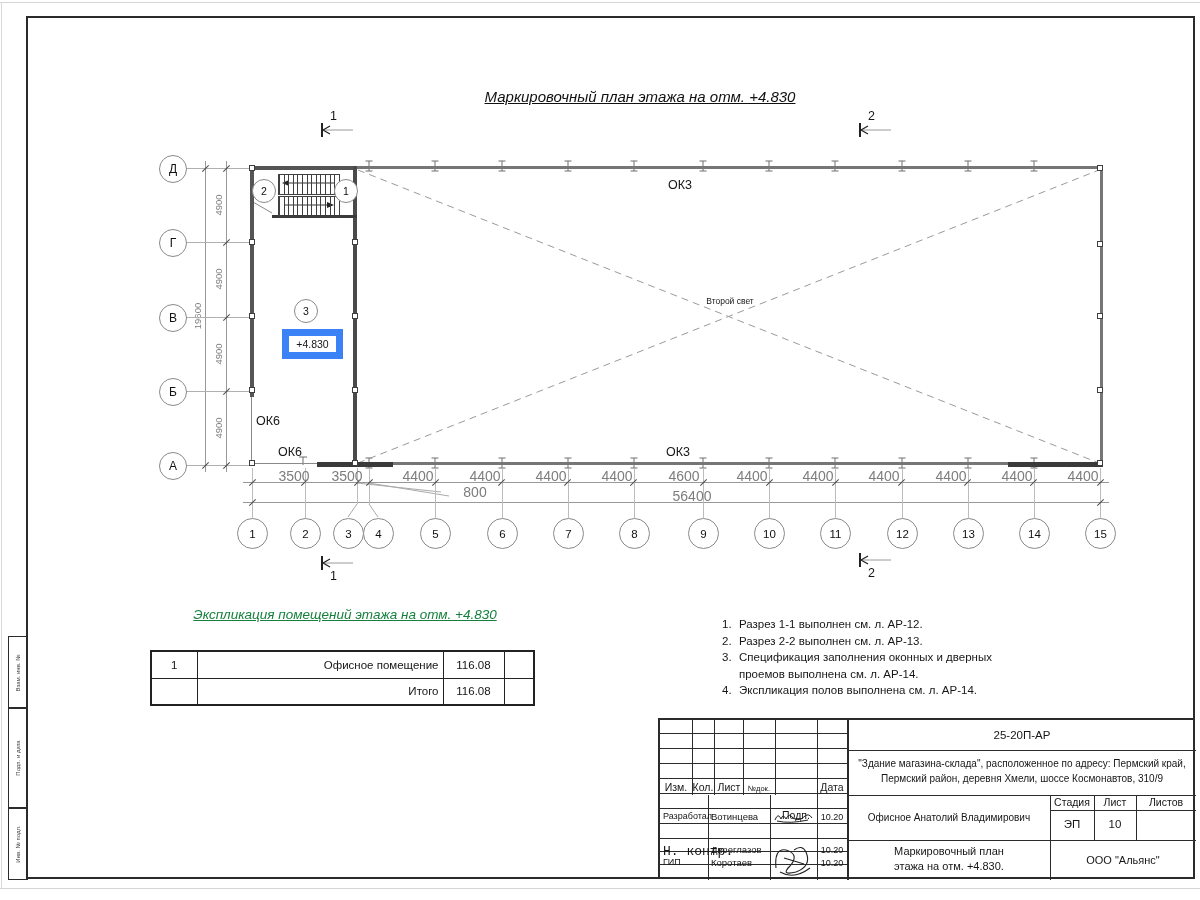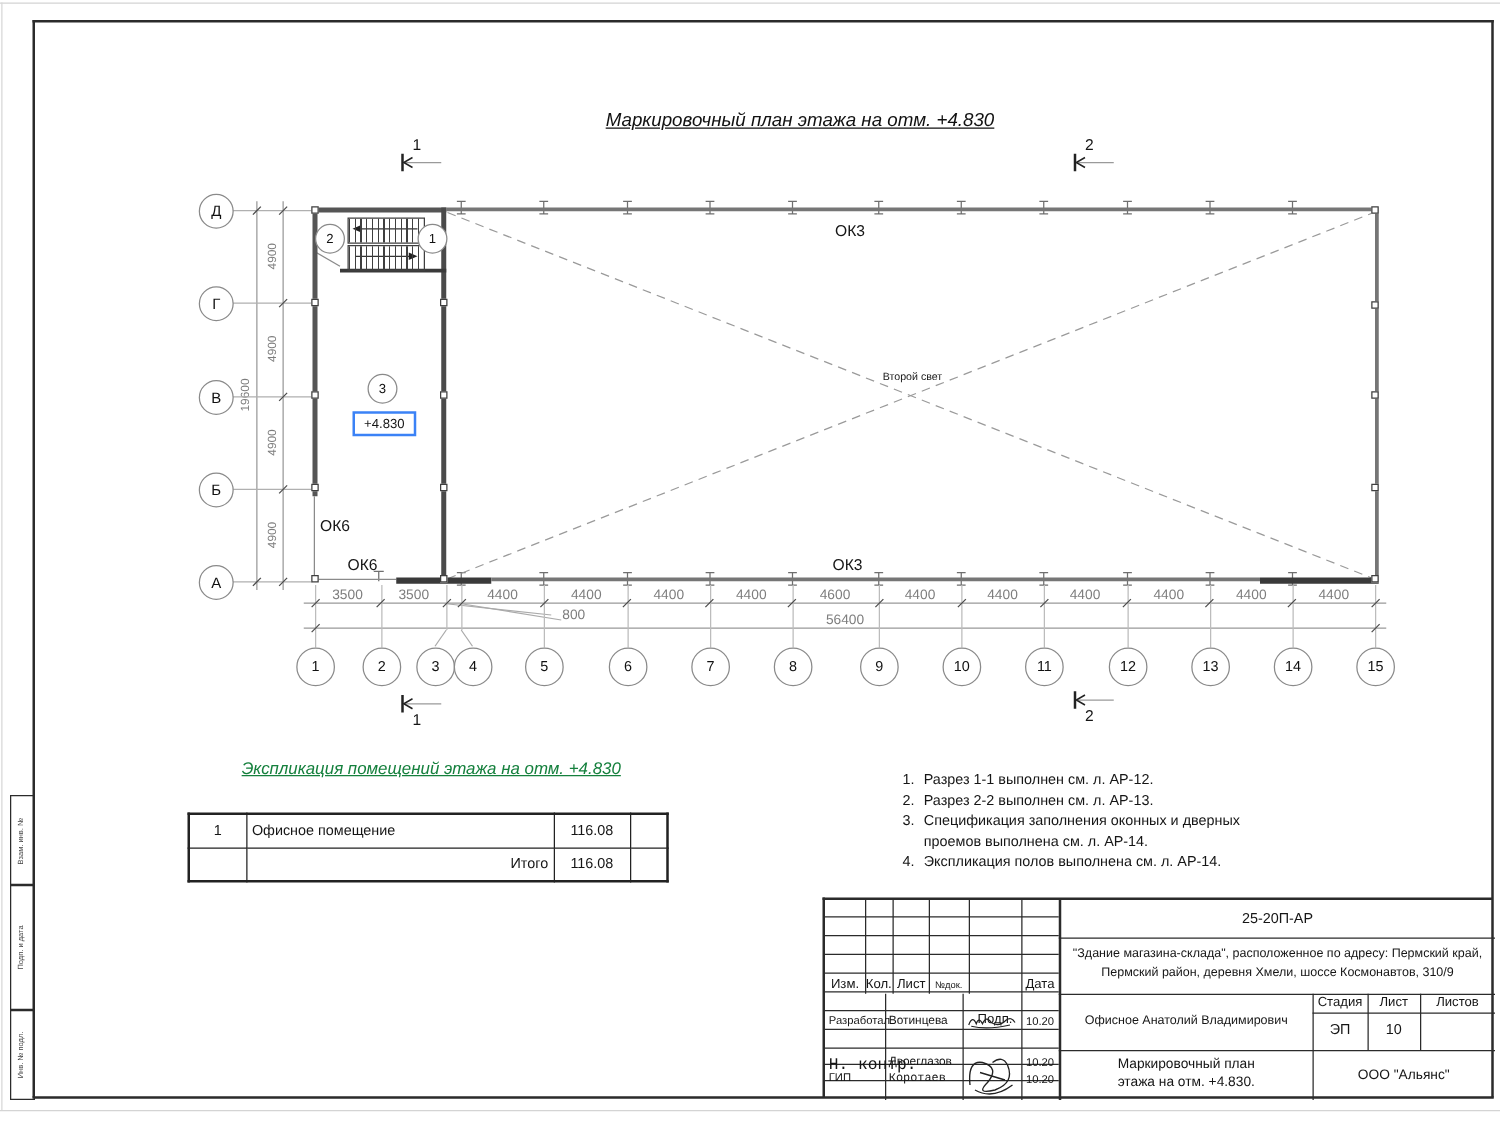--- a/index.html
+++ b/index.html
@@ -4,22 +4,22 @@
 <style>
   html,body{margin:0;padding:0;}
   body{width:1200px;height:900px;background:#fff;position:relative;overflow:hidden;
        font-family:"Liberation Sans",sans-serif;color:#1c1c1c;}
   .abs{position:absolute;}
   .line{position:absolute;background:#2b2b2b;}
   .thin{position:absolute;background:#999;}
   .ctr{display:flex;align-items:center;justify-content:center;text-align:center;}
   .bubble{position:absolute;border:1px solid #8a8a8a;border-radius:50%;background:#fff;
           display:flex;align-items:center;justify-content:center;color:#111;}
-  .dimtxt{position:absolute;color:#7d7d7d;font-size:11px;white-space:nowrap;
-          transform:translate(-50%,-50%);}
+  .dimtxt{position:absolute;color:#7d7d7d;font-size:14px;white-space:nowrap;
+          transform:translate(-50%,-50%);margin-left:16px;}
   .vdim{position:absolute;color:#7d7d7d;font-size:9.5px;white-space:nowrap;
         transform:translate(-50%,-50%) rotate(-90deg);}
   .tick{position:absolute;width:9px;height:1px;background:#4a4a4a;transform:rotate(-45deg);}
   .plabel{position:absolute;transform:translate(-50%,-50%);white-space:nowrap;color:#161616;}
   .marginCell{position:absolute;left:8px;width:18px;border:1px solid #2b2b2b;
               display:flex;align-items:center;justify-content:center;}
   .marginCell span{transform:rotate(-90deg);font-size:6px;color:#444;white-space:nowrap;}
   .stair{position:absolute;border:1px solid #3f3f3f;background:
          repeating-linear-gradient(90deg,#3f3f3f 0,#3f3f3f 1px,transparent 1px,transparent 4.6px);}
   .sq{position:absolute;width:6px;height:6px;background:#fff;border:1px solid #3f3f3f;box-sizing:border-box;}
@@ -93,21 +93,21 @@
 <div class="bubble" style="left:252px;top:179px;width:22px;height:22px;font-size:10.5px;">
     <span>2</span>
   </div>
 <div class="bubble" style="left:334px;top:179px;width:22px;height:22px;font-size:10.5px;">
     <span>1</span>
   </div>
 
 <div class="bubble" style="left:294px;top:299px;width:22px;height:22px;font-size:10.5px;">
     <span>3</span>
   </div>
-<div class="abs ctr" style="left:282px;top:329px;width:47px;height:16px;border:2px solid #3b82f6;font-size:10.5px;color:#161616;">
+<div class="abs ctr" style="left:282px;top:329px;width:47px;height:16px;border:7px solid #3b82f6;font-size:10.5px;color:#161616;">
     <span>+4.830</span>
   </div>
 
 <div class="plabel" style="left:680px;top:185px;font-size:12.5px;">ОК3</div>
 <div class="plabel" style="left:678px;top:452px;font-size:12.5px;">ОК3</div>
 <div class="plabel" style="left:268px;top:421px;font-size:12.5px;">ОК6</div>
 <div class="plabel" style="left:290px;top:452px;font-size:12.5px;">ОК6</div>
 <div class="plabel" style="left:730px;top:301px;font-size:8.5px;">Второй свет</div>
 
 <div class="smark" style="left:320px;top:121px;">
@@ -255,21 +255,21 @@
 <table class="expl" style="border:2px solid #222;">
   <colgroup>
       <col style="width:46px;">
       <col style="width:246px;">
       <col style="width:61px;">
       <col style="width:30px;">
     </colgroup>
   <tbody>
   <tr style="height:27px;">
     <td>1</td>
-    <td style="text-align:left;">Офисное помещение</td>
+    <td style="text-align:right;">Офисное помещение</td>
     <td>116.08</td>
     <td></td>
   </tr>
   <tr style="height:27px;">
     <td></td>
     <td style="text-align:right;">Итого</td>
     <td>116.08</td>
     <td></td>
   </tr>
 </tbody>
@@ -334,21 +334,21 @@
   <div class="stampTxt" style="left:136px;top:67px;font-size:10.5px;margin-top:28px;">Подп.</div>
   <div class="stampTxt" style="left:172px;top:67px;font-size:10.5px;">Дата</div>
 
   <div class="stampL" style="left:3px;top:91px;font-size:9px;">Разработал</div>
   <div class="stampL" style="left:51px;top:91px;font-size:9.5px;">Вотинцева</div>
   <div class="stampTxt" style="left:172px;top:97px;font-size:9px;">10.20</div>
   <div class="stampL" style="left:3px;top:124px;font-size:13px;font-family:Liberation Mono, monospace;">Н. контр.</div>
   <div class="stampL" style="left:51px;top:124px;font-size:9.5px;">Двоеглазов</div>
   <div class="stampTxt" style="left:172px;top:130px;font-size:9px;">10.20</div>
   <div class="stampL" style="left:3px;top:137px;font-size:9px;">ГИП</div>
-  <div class="stampL" style="left:51px;top:137px;font-size:9.5px;font-family:Liberation Mono, monospace;">Коротаев</div>
+  <div class="stampL" style="left:51px;top:137px;font-size:9.5px;">Коротаев</div>
   <div class="stampTxt" style="left:172px;top:143px;font-size:9px;">10.20</div>
 
   <svg class="abs" style="left:112px;top:90px;" width="44" height="14" xmlns="http://www.w3.org/2000/svg">
     <path d="M3,10 Q6,2 9,9 Q11,3 14,9 Q17,2 21,8 Q27,12 33,6 Q37,3 40,8 M5,11 Q18,14 36,10" stroke="#222" stroke-width="1" fill="none"></path>
   </svg>
   <svg class="abs" style="left:110px;top:118px;" width="48" height="41" xmlns="http://www.w3.org/2000/svg">
     <path d="M6,30 Q4,10 16,12 Q30,16 20,28 Q10,38 26,34 Q42,28 36,14 Q32,6 24,12 M10,34 Q24,42 40,30 M14,20 L34,26" stroke="#222" stroke-width="1.1" fill="none"></path>
   </svg>
 
   <div class="stampTxt" style="left:362px;top:15px;font-size:11.5px;">25-20П-АР</div>

